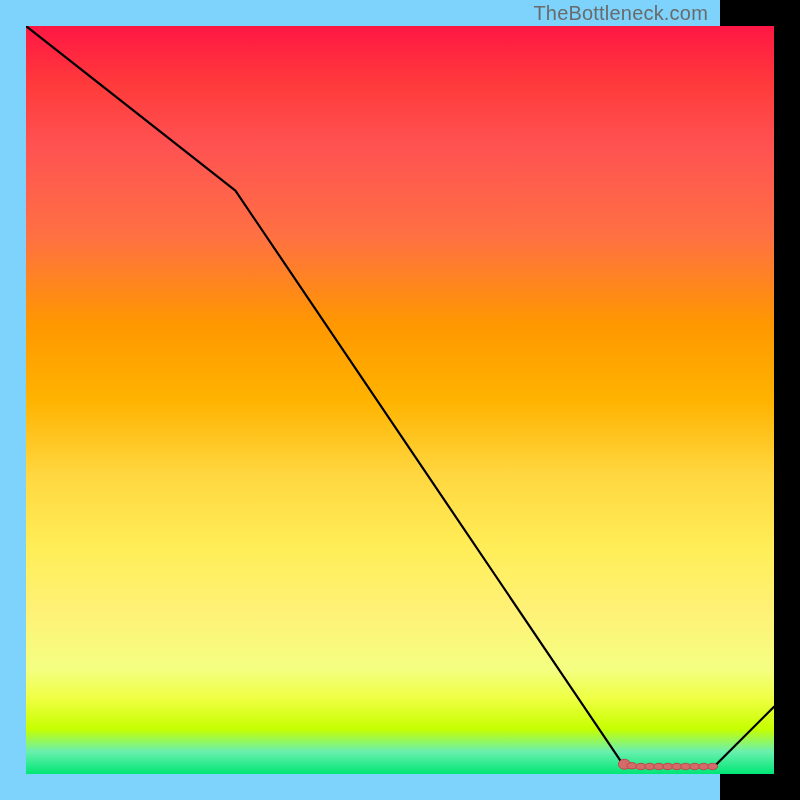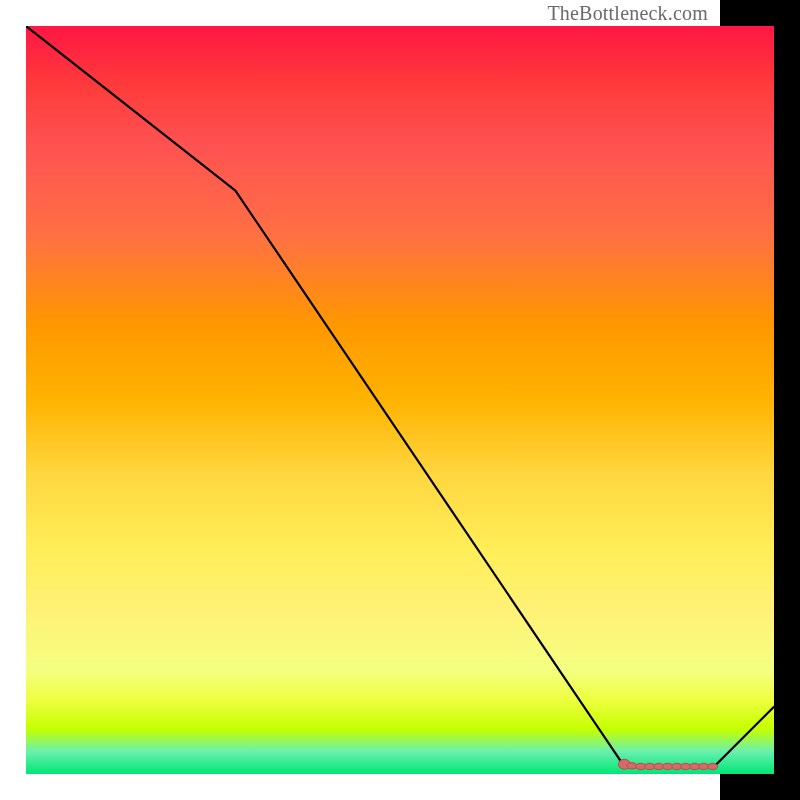--- a/index.html
+++ b/index.html
@@ -8,22 +8,21 @@
     width: 800px;
     height: 800px;
     background: #000;
     overflow: hidden;
     font-family: Arial, Helvetica, sans-serif;
   }
   .frame {
     position: relative;
     width: 720px;
     height: 800px;
-    background: #ffffff;
-    font-family: Liberation Serif, serif;
+    background: #7dd3fc;
   }
   .watermark {
     position: absolute;
     top: 2px;
     right: 12px;
     color: #6a6a6a;
     font-size: 20px;
     font-weight: 500;
     letter-spacing: 0.2px;
     z-index: 10;

